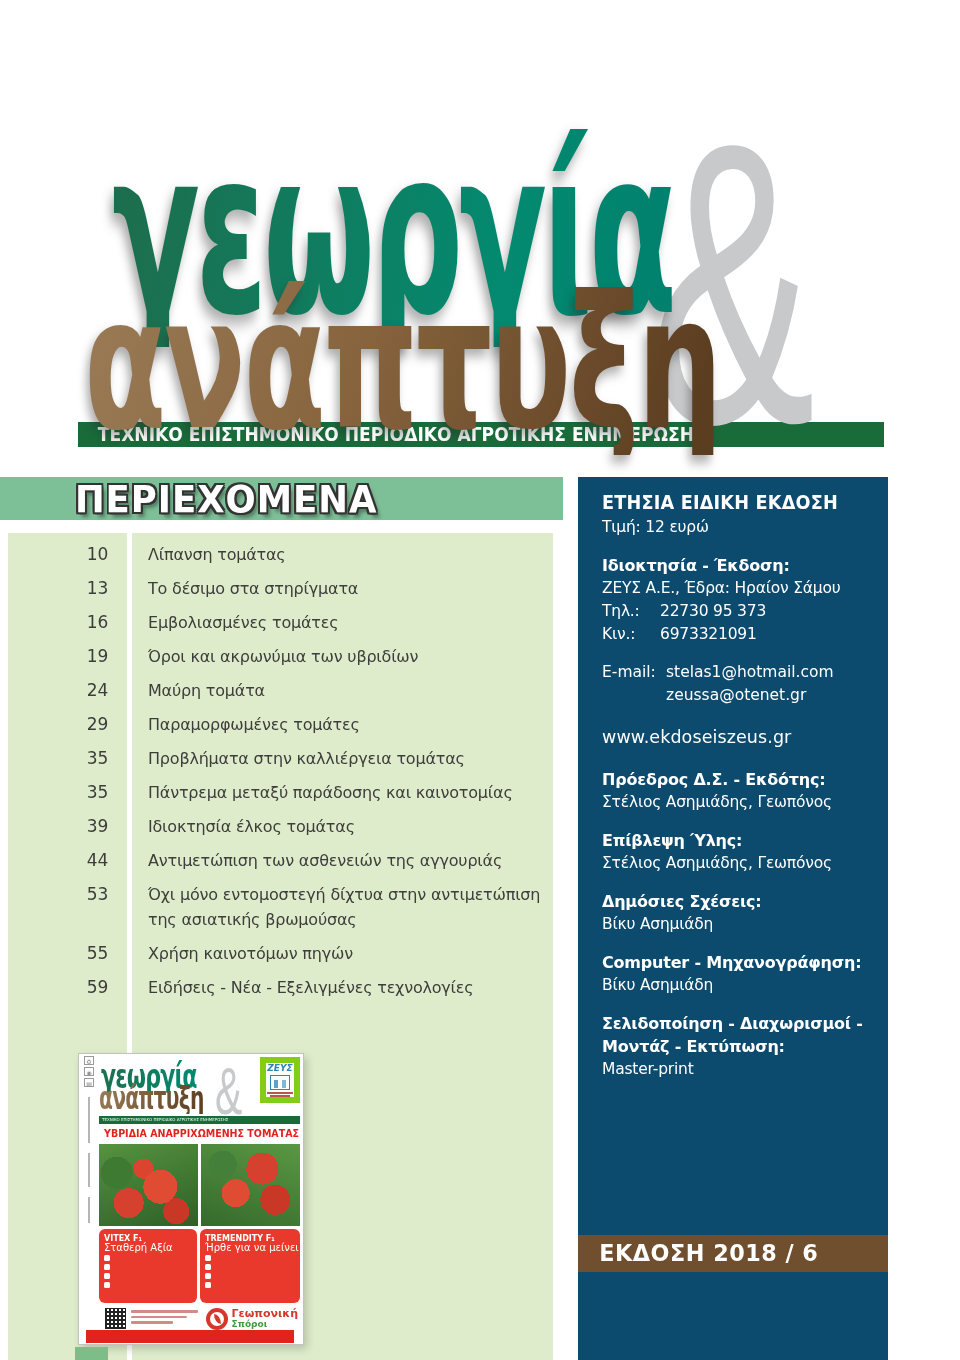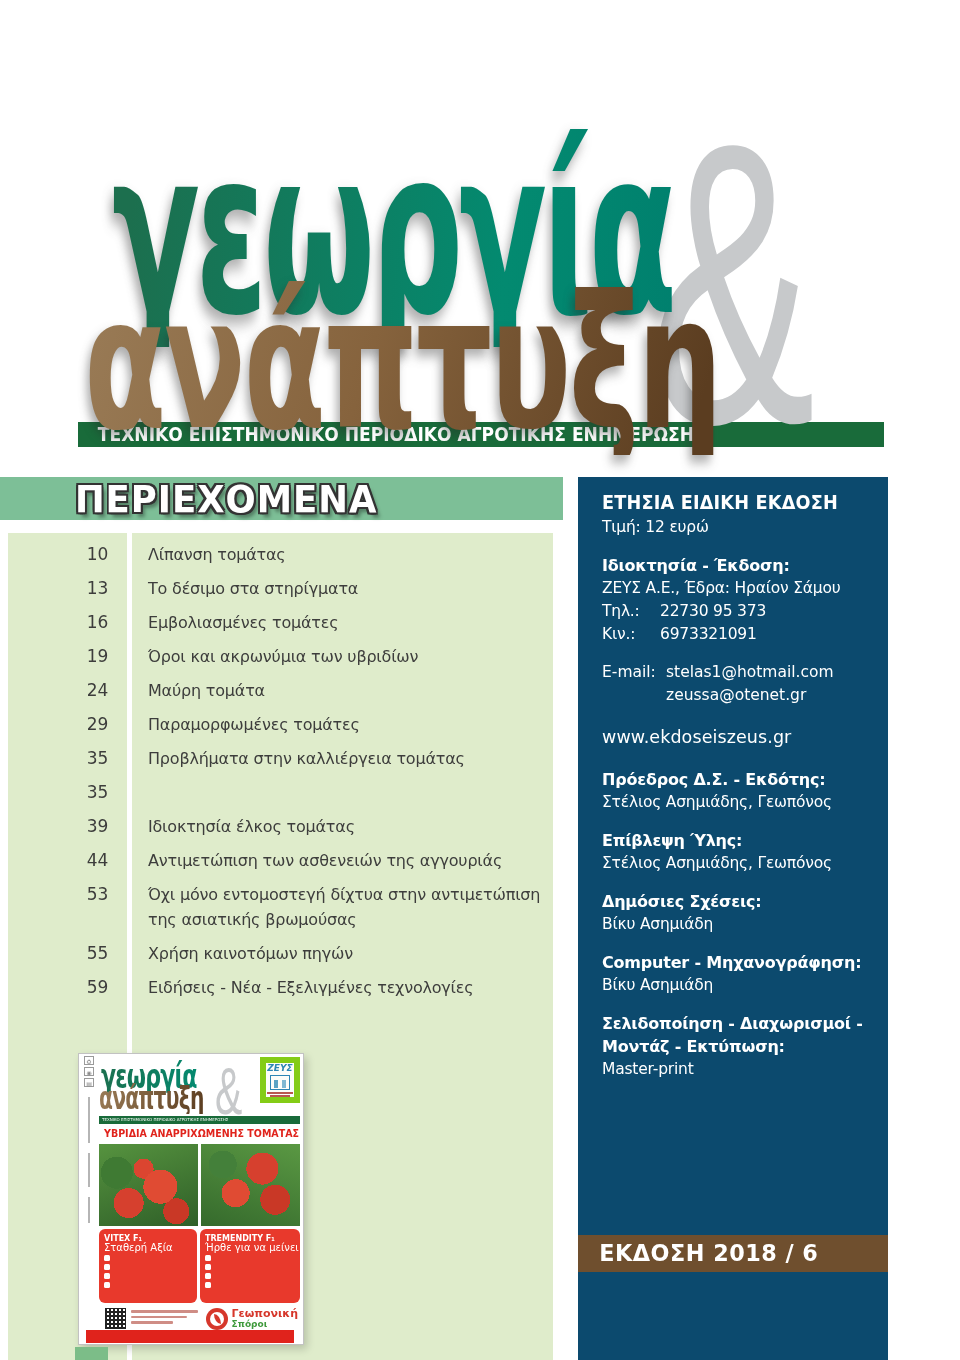--- a/index.html
+++ b/index.html
@@ -213,20 +213,21 @@
             <span class="ttl">Παραμορφωμένες τομάτες</span>
           </li>
         <li>
             <span class="num">35</span>
             <span></span>
             <span class="ttl">Προβλήματα στην καλλιέργεια τομάτας</span>
           </li>
         <li>
             <span class="num">35</span>
             <span></span>
+            <span class="ttl">Πάντρεμα μεταξύ παράδοσης και καινοτομίας</span>
           </li>
         <li>
             <span class="num">39</span>
             <span></span>
             <span class="ttl">Ιδιοκτησία έλκος τομάτας</span>
           </li>
         <li>
             <span class="num">44</span>
             <span></span>
             <span class="ttl">Αντιμετώπιση των ασθενειών της αγγουριάς</span>

